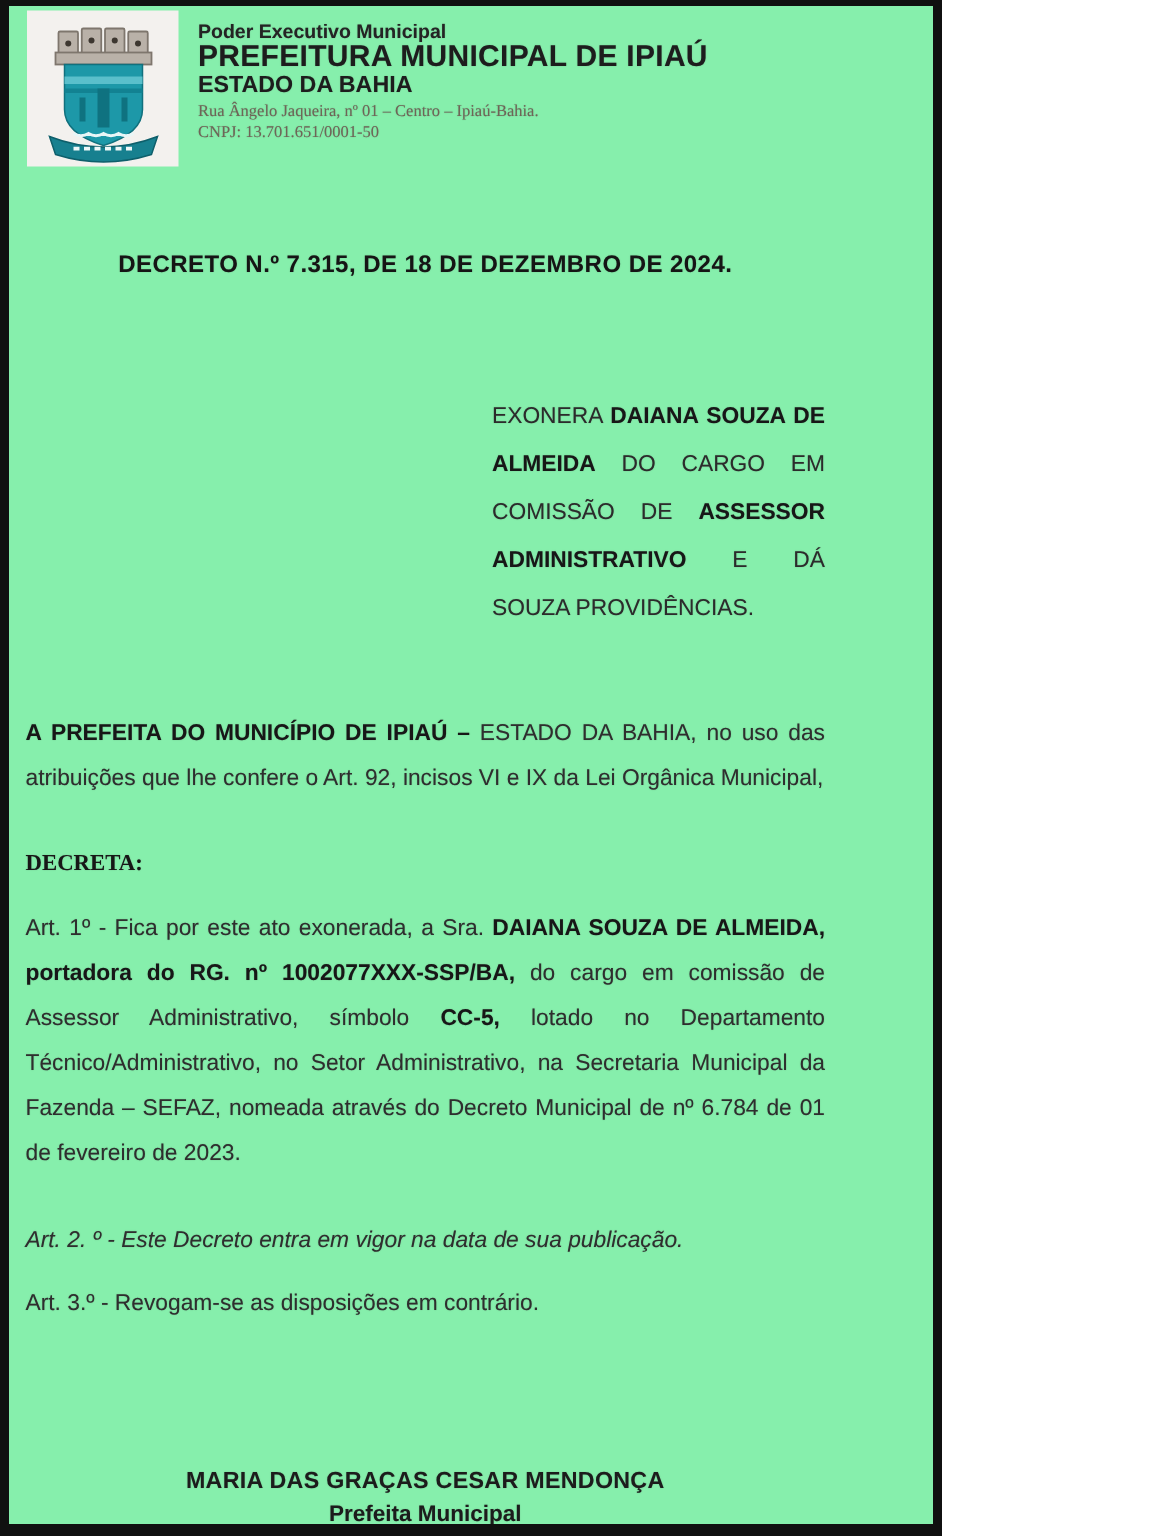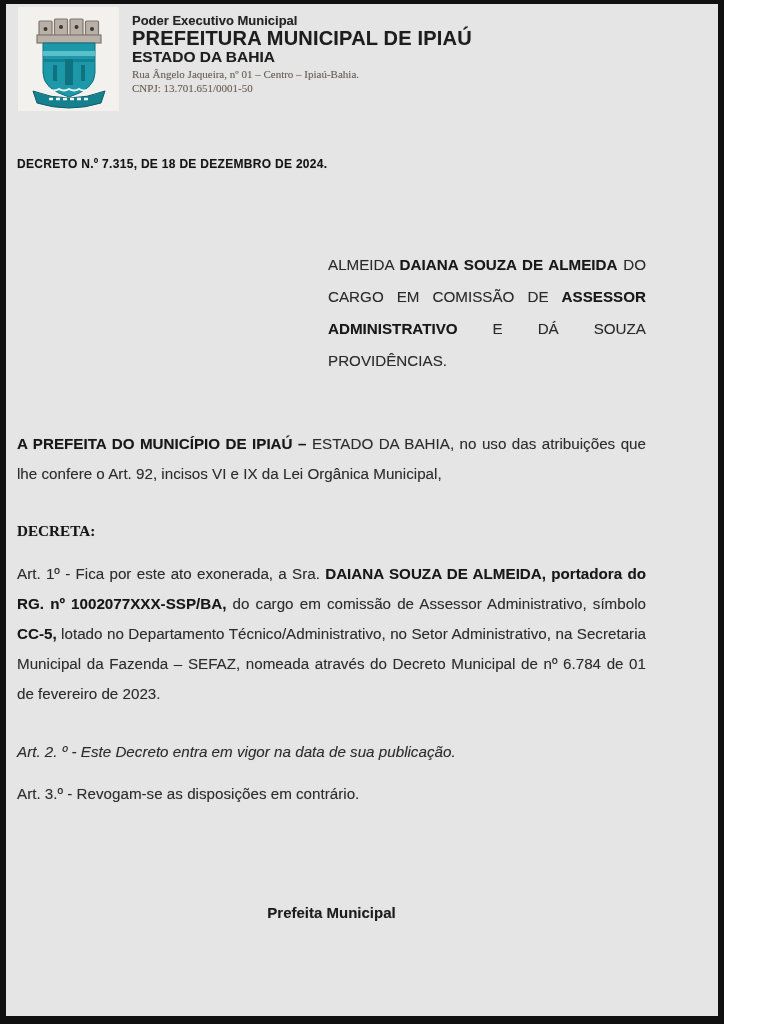--- a/index.html
+++ b/index.html
@@ -3,22 +3,22 @@
 <meta charset="utf-8">
 <style>
   html, body { margin: 0; padding: 0; background: #ffffff; }
   body {
     width: 768px; height: 1024px;
     font-family: "Liberation Sans", sans-serif;
     -webkit-font-smoothing: antialiased;
   }
   .page {
     box-sizing: border-box;
-    width: 724px; height: 1024px;
-    background: #e5e5e5;
+    width: 628px; height: 1024px;
+    background: #86efac;
     border-style: solid;
     border-color: #101010;
     border-width: 4px 6px 8px 6px;
     overflow: hidden;
   }
   .page .txt, .page p, .page div { text-shadow: 0 0 0.8px rgba(60,60,60,0.35); }
 
   
   .header { display: flex; margin: 3px 0 0 12px; }
   .crest-box {
@@ -34,24 +34,24 @@
   .h-office { font-weight: 700; font-size: 13.5px; line-height: 16px; color: #1d1d1d; }
   .h-addr {
     font-family: "Liberation Serif", serif;
     font-size: 11px; line-height: 12px;
     color: #6f6557; margin-top: 2px;
   }
 
   
   .content { padding: 0 72px 0 11px; }
   .title {
-    margin-top: 43px;
-    font-weight: 700; font-size: 12px; line-height: 20px;
+    margin-top: 56px;
+    font-weight: 700; font-size: 16px; line-height: 20px;
     letter-spacing: 0.3px;
-    text-align: left;
+    text-align: center;
     color: #151515;
   }
   .recital {
     margin: 75px 0 0 311px;
     font-size: 15.2px; line-height: 32px;
     text-align: justify;
     color: #2b2b2b;
   }
   .body {
     margin: 0;
@@ -113,31 +113,32 @@
       <div class="h-muni txt">PREFEITURA MUNICIPAL DE IPIAÚ</div>
       <div class="h-state txt">ESTADO DA BAHIA</div>
       <div class="h-addr txt">Rua Ângelo Jaqueira, nº 01 – Centro – Ipiaú-Bahia.</div>
       <div class="h-addr txt">CNPJ: 13.701.651/0001-50</div>
     </div>
   </div>
 
   <div class="content">
     <div class="title txt">DECRETO N.º 7.315, DE 18 DE DEZEMBRO DE 2024.</div>
 
-    <p class="recital txt"><span class="seg-r">ALMEIDA </span><span class="seg-b">DAIANA SOUZA DE ALMEIDA</span><span class="seg-r"> DO CARGO EM COMISSÃO DE </span><span class="seg-b">ASSESSOR ADMINISTRATIVO</span><span class="seg-r"> E DÁ SOUZA PROVIDÊNCIAS.</span></p>
+    <p class="recital txt"><span class="seg-r">EXONERA </span><span class="seg-b">DAIANA SOUZA DE ALMEIDA</span><span class="seg-r"> DO CARGO EM COMISSÃO DE </span><span class="seg-b">ASSESSOR ADMINISTRATIVO</span><span class="seg-r"> E DÁ SOUZA PROVIDÊNCIAS.</span></p>
 
     <p class="body p-preamble txt"><span class="seg-b">A PREFEITA DO MUNICÍPIO DE IPIAÚ – </span><span class="seg-r">ESTADO DA BAHIA, no uso das atribuições que lhe confere o Art. 92, incisos VI e IX da Lei Orgânica Municipal,</span></p>
 
     <p class="body p-decreta txt">DECRETA:</p>
 
     <p class="body p-art1 txt"><span class="seg-r">Art. 1º - Fica por este ato exonerada, a Sra. </span><span class="seg-b">DAIANA SOUZA DE ALMEIDA, portadora do RG. nº 1002077XXX-SSP/BA,</span><span class="seg-r"> do cargo em comissão de Assessor Administrativo, símbolo </span><span class="seg-b">CC-5,</span><span class="seg-r"> lotado no Departamento Técnico/Administrativo, no Setor Administrativo, na Secretaria Municipal da Fazenda – SEFAZ, nomeada através do Decreto Municipal de nº 6.784 de 01 de fevereiro de 2023.</span></p>
 
     <p class="body p-art2 txt"><span class="seg-r">Art. 2. º - Este Decreto entra em vigor na data de sua publicação.</span></p>
 
     <p class="body p-art3 txt"><span class="seg-r">Art. 3.º - Revogam-se as disposições em contrário.</span></p>
 
 
     <div class="signature">
+      <div class="sig-name txt">MARIA DAS GRAÇAS CESAR MENDONÇA</div>
       <div class="sig-role txt">Prefeita Municipal</div>
     </div>
   </div>
 
 </div>
 
 </body></html>

